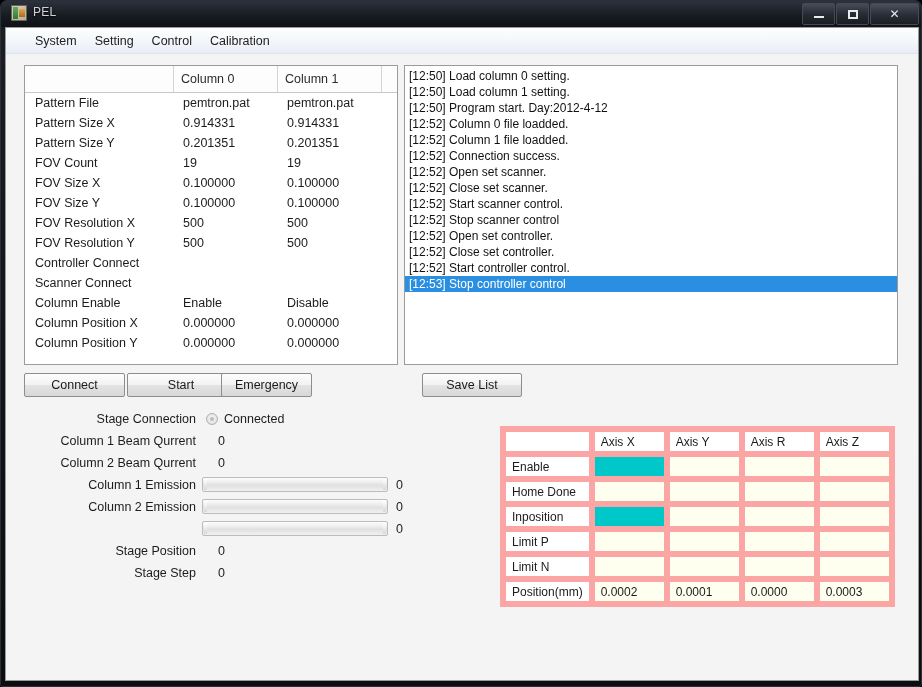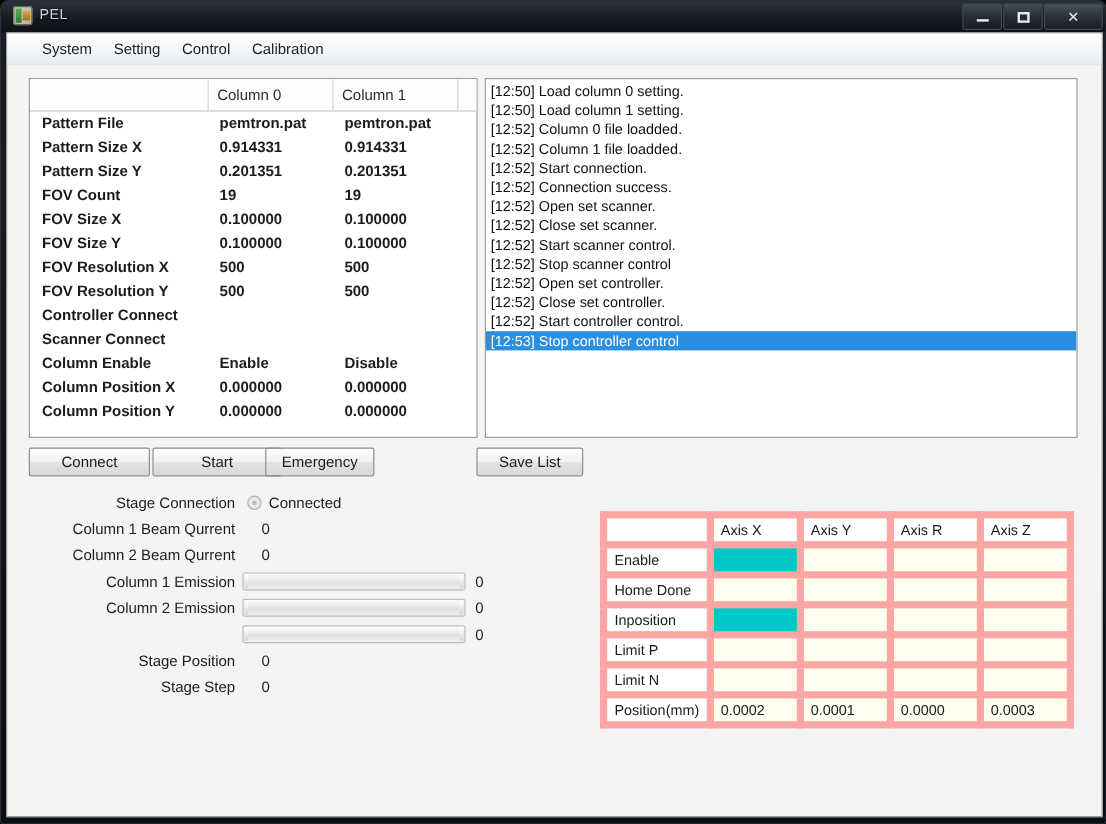--- a/index.html
+++ b/index.html
@@ -155,21 +155,20 @@
     border-left: 1px solid #d4d4d4;
   }
   .ct-head .hcell.first { border-left: none; }
   .ct-body { position: relative; }
   .ct-row {
     position: relative;
     height: 20px;
     line-height: 20px;
     font-size: 12.5px;
     color: #1c1c1c;
-    font-weight: bold;
   }
   .ct-row .c-label { position: absolute; left: 10px; top: 0; }
   .ct-row .c-v0 { position: absolute; left: 158px; top: 0; }
   .ct-row .c-v1 { position: absolute; left: 262px; top: 0; }
 
   
   .log-box {
     position: absolute;
     left: 398px; top: 37px;
     width: 494px;
@@ -405,38 +404,38 @@
           <span class="c-label">Column Position Y</span>
           <span class="c-v0">0.000000</span>
           <span class="c-v1">0.000000</span>
         </div>
       </div>
     </div>
 
     <div class="log-box">
       <div class="log-line">[12:50] Load column 0 setting.</div>
       <div class="log-line">[12:50] Load column 1 setting.</div>
+      <div class="log-line">[12:50] Program start. Day:2012-4-12</div>
       <div class="log-line">[12:52] Column 0 file loadded.</div>
       <div class="log-line">[12:52] Column 1 file loadded.</div>
-      <div class="log-line">[12:52] Start connection.</div>
       <div class="log-line">[12:52] Connection success.</div>
       <div class="log-line">[12:52] Open set scanner.</div>
       <div class="log-line">[12:52] Close set scanner.</div>
       <div class="log-line">[12:52] Start scanner control.</div>
       <div class="log-line">[12:52] Stop scanner control</div>
       <div class="log-line">[12:52] Open set controller.</div>
       <div class="log-line">[12:52] Close set controller.</div>
       <div class="log-line">[12:52] Start controller control.</div>
       <div class="log-line selected">[12:53] Stop controller control</div>
     </div>
 
     <div class="btn" style="left:18px;  top:345px; width:101px;">Connect</div>
     <div class="btn" style="left:121px; top:345px; width:108px;">Start</div>
     <div class="btn" style="left:215px; top:345px; width:91px;">Emergency</div>
-    <div class="btn" style="left:391px; top:345px; width:89px;">Save List</div>
+    <div class="btn" style="left:416px; top:345px; width:100px;">Save List</div>
 
     <div class="status-area">
       <div class="srow">
         <span class="s-label">Stage Connection</span>
         <span class="radio-ind"></span>
         <span class="s-value" style="left:218px;">Connected</span>
       </div>
 
       <div class="srow">
         <span class="s-label">Column 1 Beam Qurrent</span>

